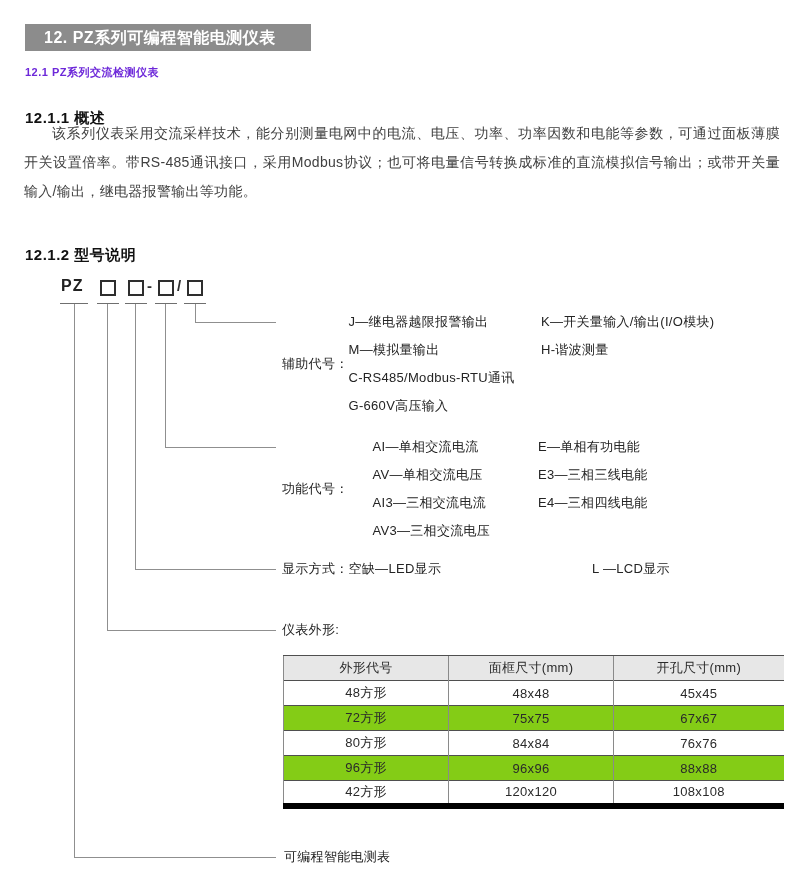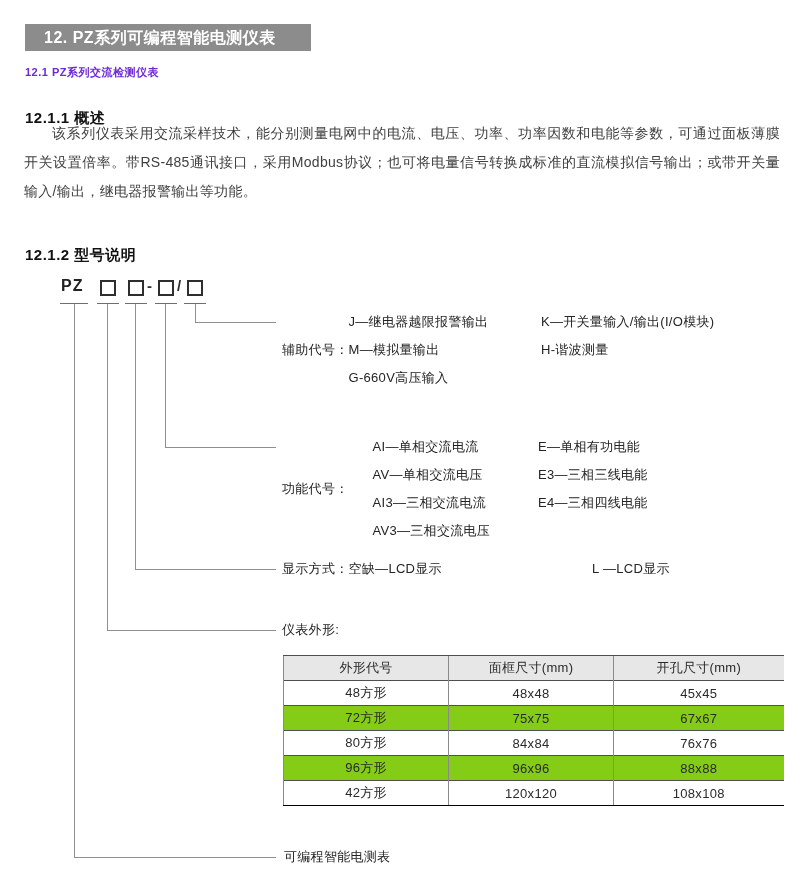--- a/index.html
+++ b/index.html
@@ -105,21 +105,21 @@
   .size-table col.c2 { width: 165px; }
   .size-table col.c3 { width: 170px; }
   .size-table td {
     height: 25px;
     text-align: center;
     vertical-align: middle;
     border-top: 1px solid #4f4f4f;
     border-left: 1px solid #8a8a8a;
     letter-spacing: 0.3px;
   }
-  .size-table tr:last-child td { border-bottom: 1px solid #000000; }
+  .size-table tr:last-child td { border-bottom: 6px solid #000000; }
   .size-table tr.shaded td { background: #84cc16; }
   .size-table tr.head td { background: #e7e7e7; }
 </style>
 </head>
 <body>
 
 <div id="page">
 
   <div class="abs chapter-bar">
     <span>12.  PZ系列可编程智能电测仪表</span>
@@ -156,20 +156,21 @@
   <div class="abs hline" style="left:165px;top:447px;width:111px;"></div>
   <div class="abs hline" style="left:135px;top:569px;width:141px;"></div>
   <div class="abs hline" style="left:107px;top:630px;width:169px;"></div>
   <div class="abs hline" style="left:74px;top:857px;width:202px;"></div>
 
   <div class="abs dlabel grp" style="left:282px;top:308px;">
     <div class="grp-label">辅助代号：</div>
     <div class="grp-items">
       <div>J—继电器越限报警输出</div>
       <div>M—模拟量输出</div>
+      <div>C-RS485/Modbus-RTU通讯</div>
       <div>G-660V高压输入</div>
     </div>
   </div>
   <div class="abs dlabel" style="left:541px;top:308px;">
     <div>K—开关量输入/输出(I/O模块)</div>
     <div>H-谐波测量</div>
   </div>
 
   <div class="abs dlabel grp" style="left:282px;top:433px;gap:24px;">
     <div class="grp-label">功能代号：</div>
@@ -180,21 +181,21 @@
       <div>AV3—三相交流电压</div>
     </div>
   </div>
   <div class="abs dlabel" style="left:538px;top:433px;">
     <div>E—单相有功电能</div>
     <div>E3—三相三线电能</div>
     <div>E4—三相四线电能</div>
   </div>
 
   <div class="abs dlabel" style="left:282px;top:555px;">
-    <span>显示方式：</span><span>空缺—LCD显示</span>
+    <span>显示方式：</span><span>空缺—LED显示</span>
   </div>
   <div class="abs dlabel" style="left:592px;top:555px;">L —LCD显示</div>
 
   <div class="abs dlabel" style="left:282px;top:616px;text-align:right;">仪表外形:</div>
 
   <div class="abs dlabel" style="left:284px;top:843px;text-align:center;">可编程智能电测表</div>
 
   <table class="abs size-table">
     <colgroup>
         <col class="c1">

